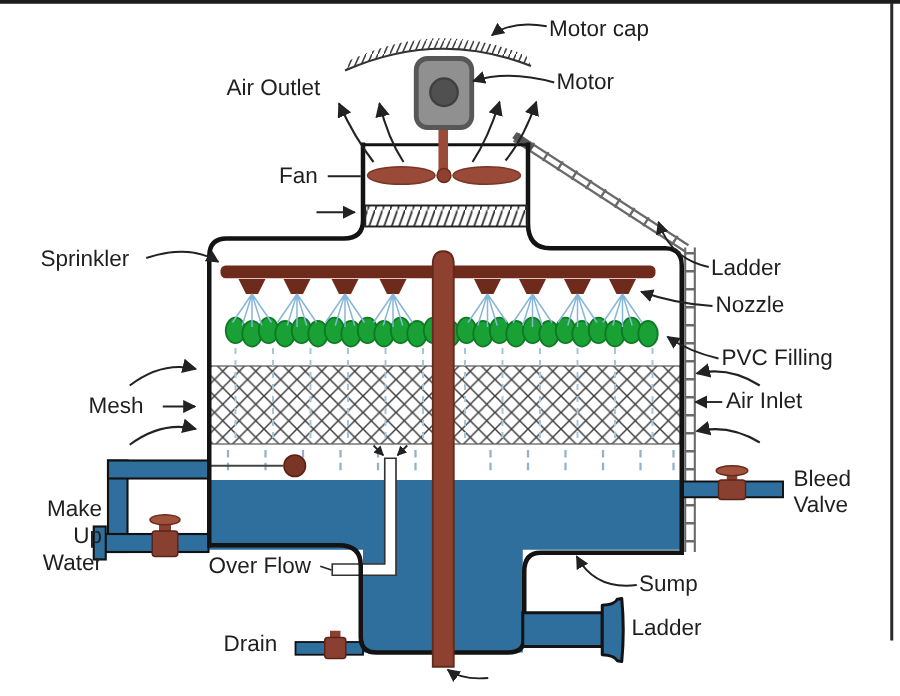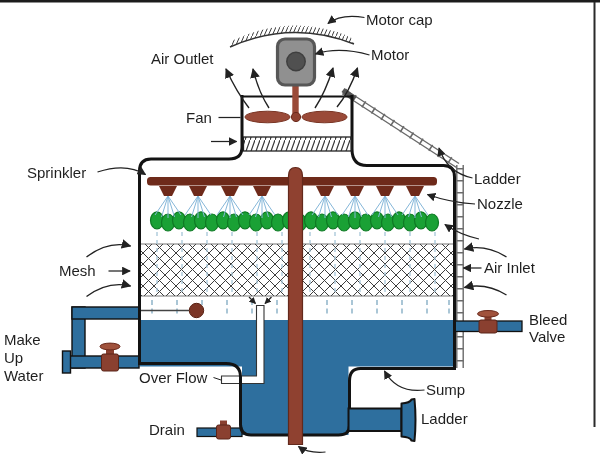--- a/index.html
+++ b/index.html
@@ -1,21 +1,21 @@
 <!DOCTYPE html>
 <html><head>
 <meta charset="utf-8">
 <style>
   html,body{margin:0;padding:0;background:#ffffff;}
   #stage{position:relative;width:600px;height:456px;background:#ffffff;overflow:hidden;
          font-family:"Liberation Sans",sans-serif;}
   #art{position:absolute;left:0;top:0;}
   .lbl{position:absolute;font:15px/17px "Liberation Sans",sans-serif;color:#1f1f1f;
        white-space:pre-line;}
-  .lbl.center{text-align:left;}
+  .lbl.center{text-align:right;}
 </style>
 </head>
 <body>
 
 <div id="stage">
 
 <svg id="art" width="600" height="464" viewBox="0 0 600 464">
   <defs>
     <marker id="ah" viewBox="0 0 10 10" refX="9" refY="5" markerWidth="7" markerHeight="7" orient="auto">
       <path d="M0,0 L10,5 L0,10 Z" fill="#222"></path>
@@ -215,20 +215,21 @@
   </g>
 </svg>
 
   <div class="lbl" style="left:366px;top:11px">Motor cap</div>
   <div class="lbl" style="left:371px;top:46px">Motor</div>
   <div class="lbl" style="left:151px;top:50px">Air Outlet</div>
   <div class="lbl" style="left:186px;top:109px">Fan</div>
   <div class="lbl" style="left:27px;top:164px">Sprinkler</div>
   <div class="lbl" style="left:474px;top:170px">Ladder</div>
   <div class="lbl" style="left:477px;top:195px">Nozzle</div>
+  <div class="lbl" style="left:481px;top:230px">PVC Filling</div>
   <div class="lbl" style="left:484px;top:259px">Air Inlet</div>
   <div class="lbl" style="left:59px;top:262px">Mesh</div>
   <div class="lbl center" style="left:4px;top:331px;width:64px;line-height:18px">Make
 Up
 Water</div>
   <div class="lbl" style="left:529px;top:311px">Bleed
 Valve</div>
   <div class="lbl" style="left:139px;top:369px">Over Flow</div>
   <div class="lbl" style="left:426px;top:381px">Sump</div>
   <div class="lbl" style="left:149px;top:421px">Drain</div>

